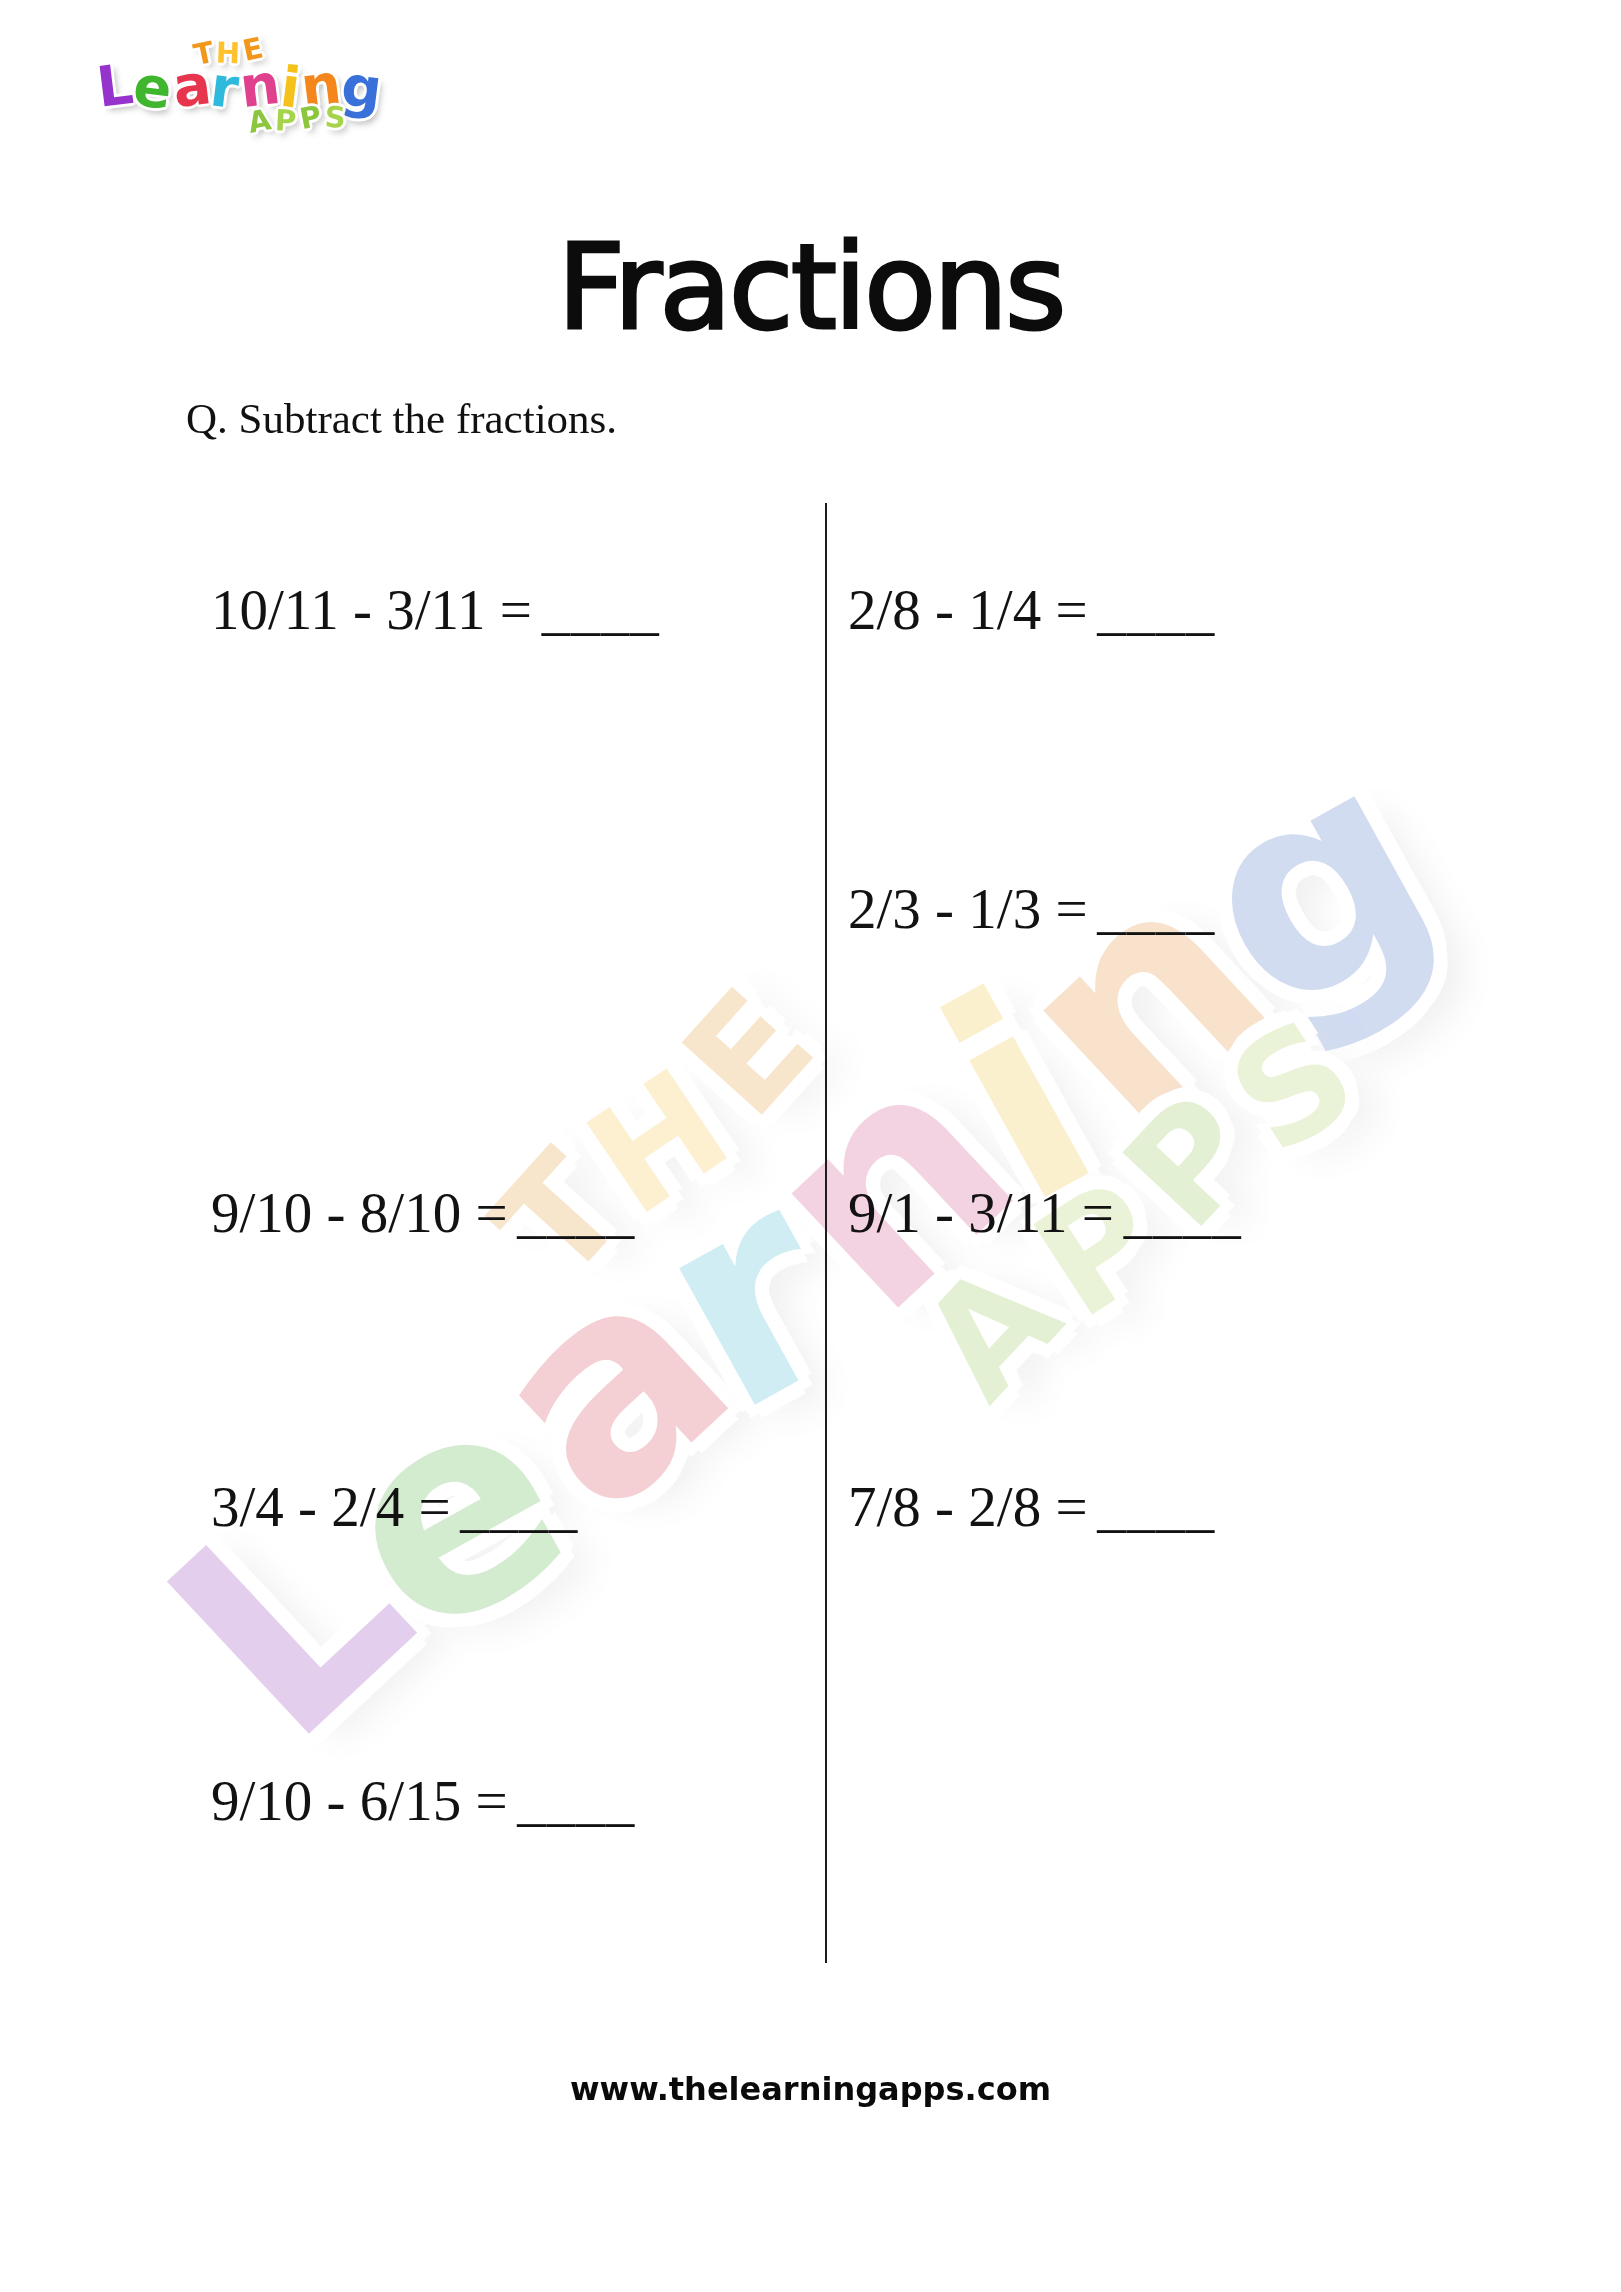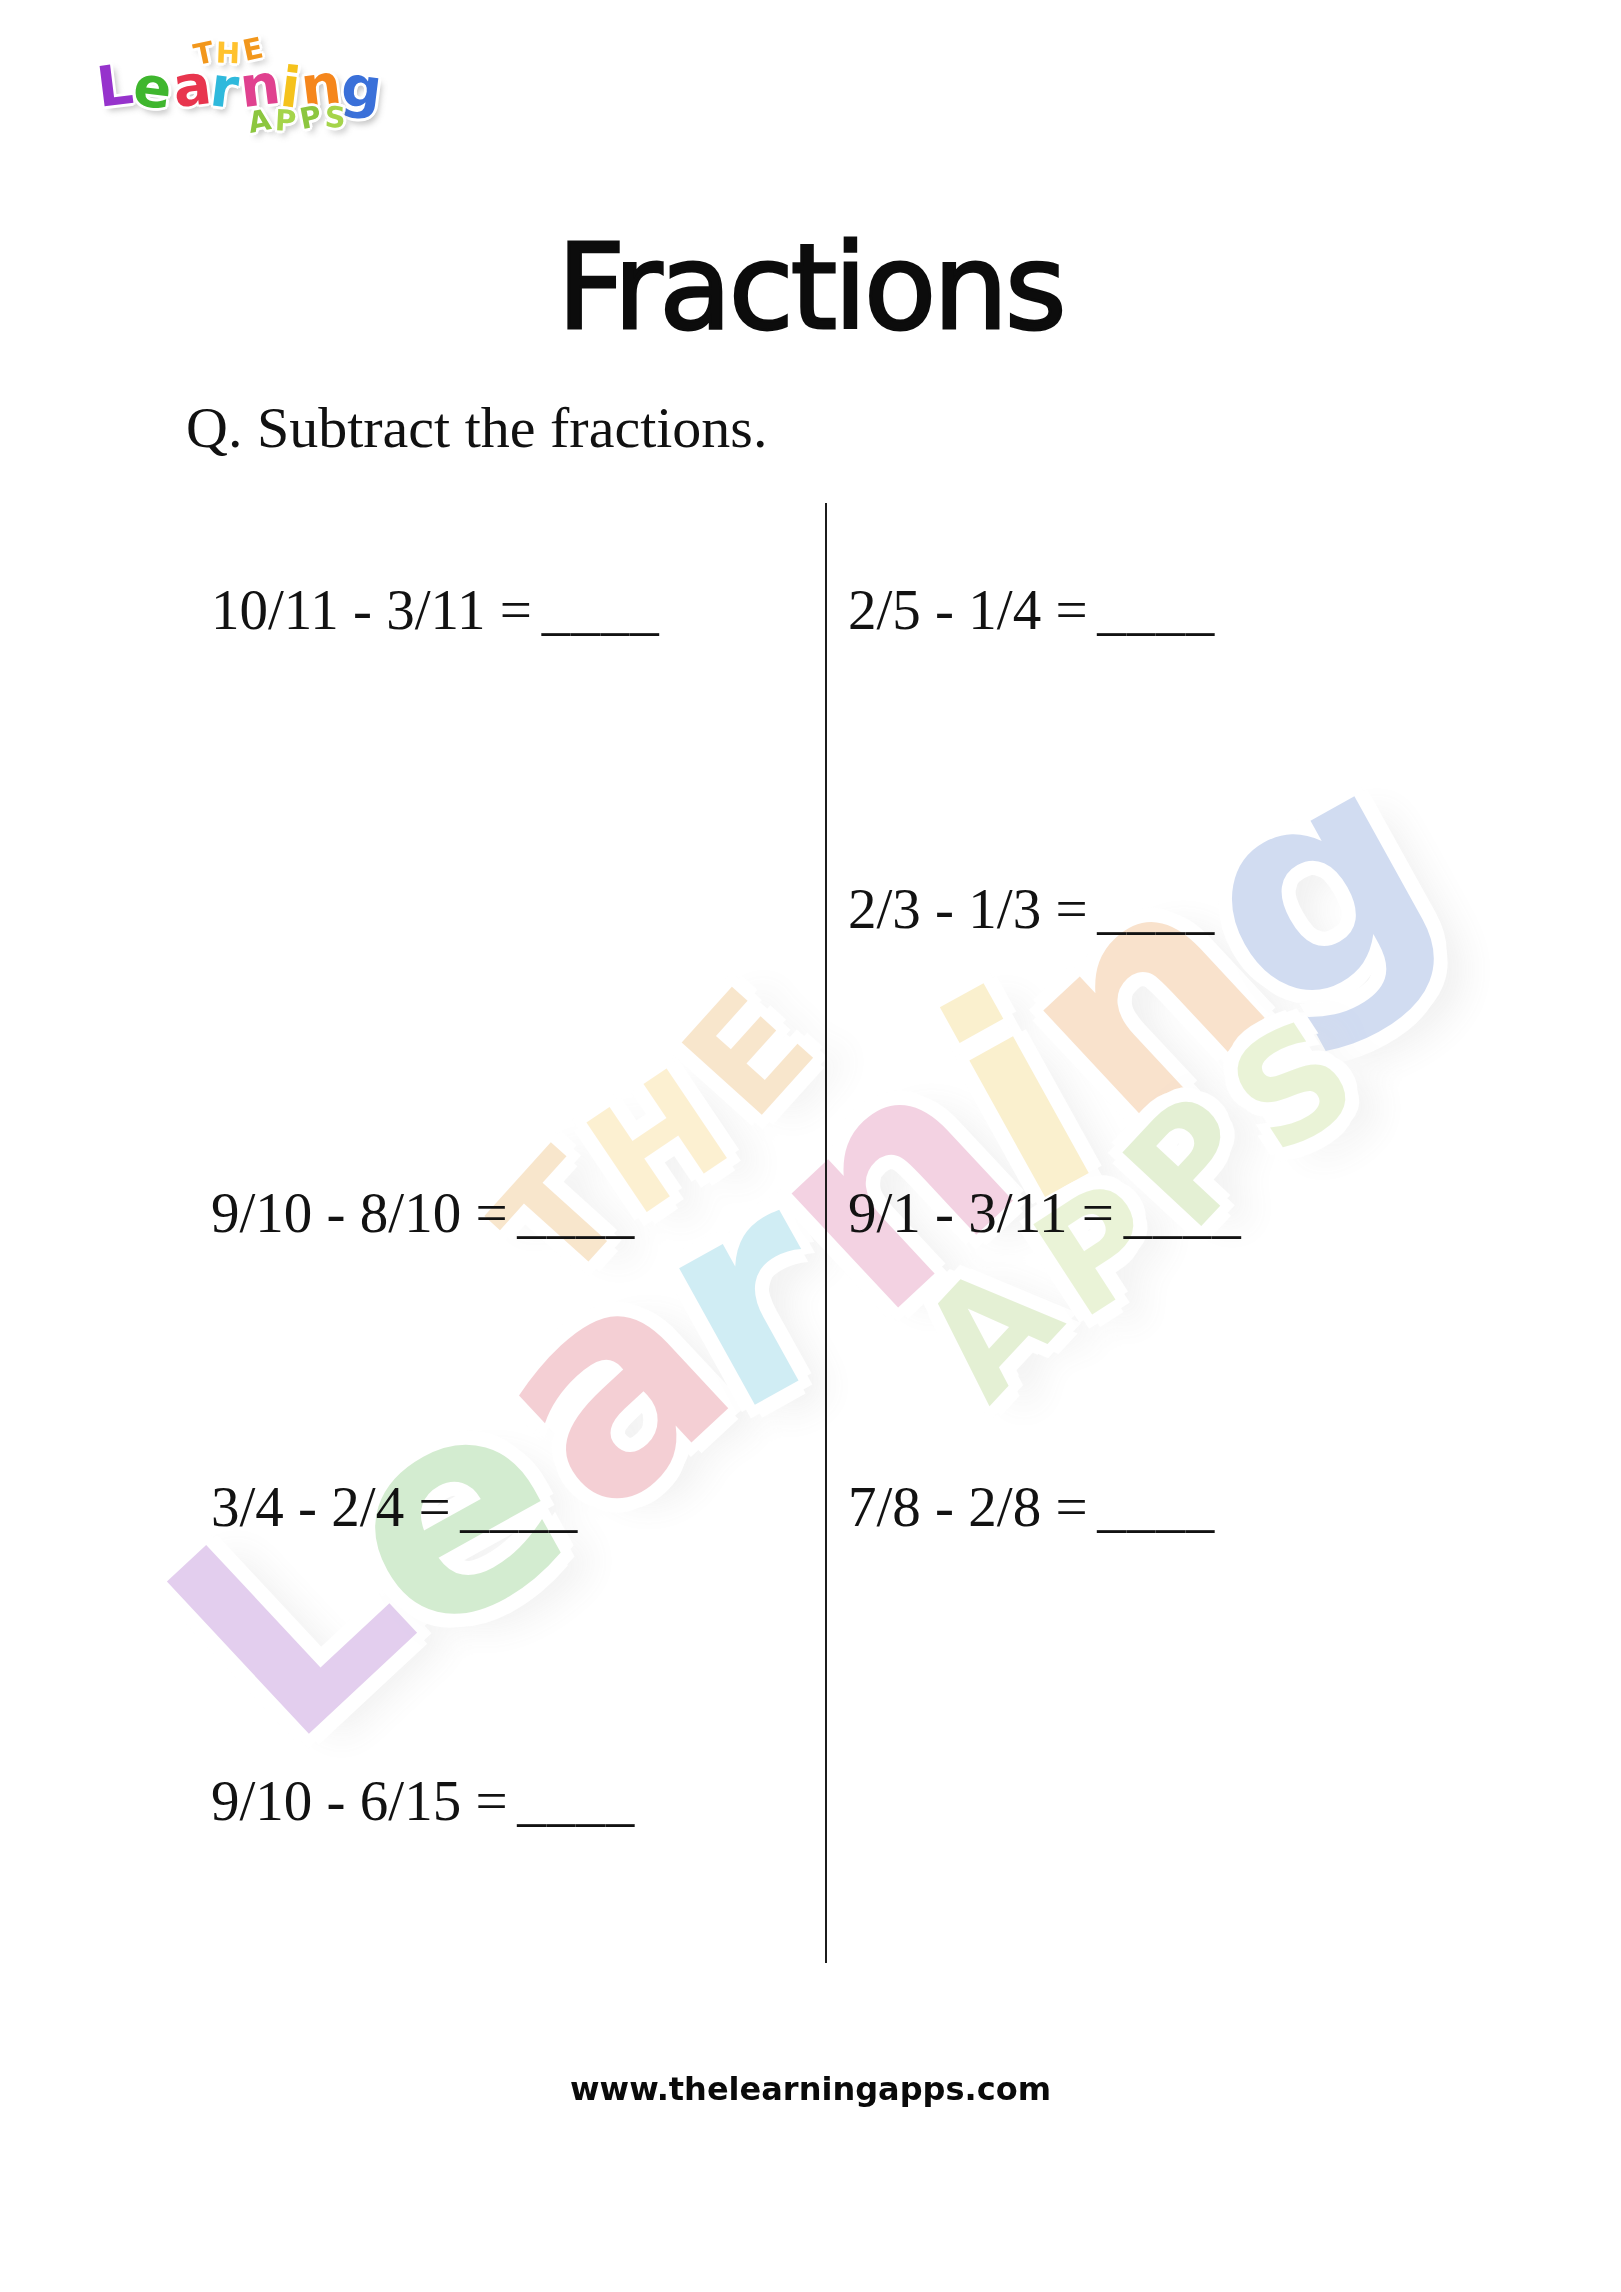--- a/index.html
+++ b/index.html
@@ -46,21 +46,21 @@
     font-family:"DejaVu Sans", sans-serif;
     font-weight:normal;
     font-size:118px;
     letter-spacing:-2.9px;
     color:#0c0c0c;
     -webkit-text-stroke:2.9px #0c0c0c;
     z-index:1;
   }
   .question{
     position:absolute; left:186px; top:394px;
-    font-size:58px; color:#111;
+    font-size:43px; color:#111;
     z-index:1;
   }
 
   
   .divider{
     position:absolute; left:825px; top:503px;
     width:2px; height:1460px; background:#1c1c1c; z-index:1;
   }
   .problem{
     position:absolute;
@@ -113,21 +113,21 @@
     <span>9/10 - 8/10 =</span><span class="blank">____</span>
   </div>
   <div class="problem col-left row-4">
     <span>3/4 - 2/4 =</span><span class="blank">____</span>
   </div>
   <div class="problem col-left row-5">
     <span>9/10 - 6/15 =</span><span class="blank">____</span>
   </div>
 
   <div class="problem col-right row-1">
-    <span>2/5 - 1/4 =</span><span class="blank">____</span>
+    <span>2/8 - 1/4 =</span><span class="blank">____</span>
   </div>
   <div class="problem col-right row-2">
     <span>2/3 - 1/3 =</span><span class="blank">____</span>
   </div>
   <div class="problem col-right row-3">
     <span>9/1 - 3/11 =</span><span class="blank">____</span>
   </div>
   <div class="problem col-right row-4">
     <span>7/8 - 2/8 =</span><span class="blank">____</span>
   </div>

